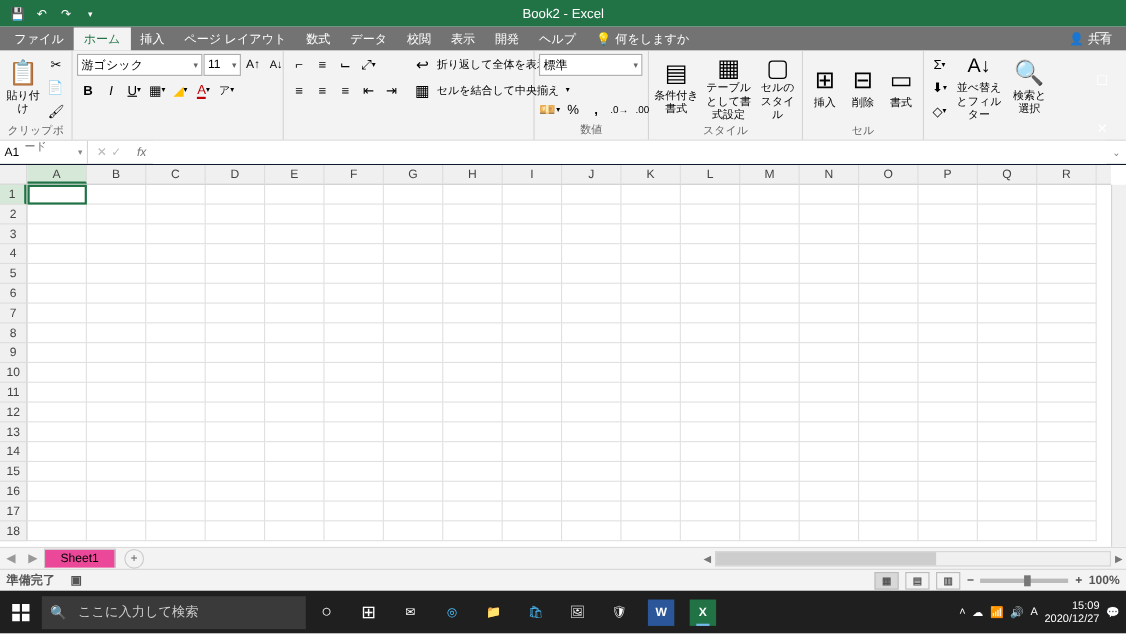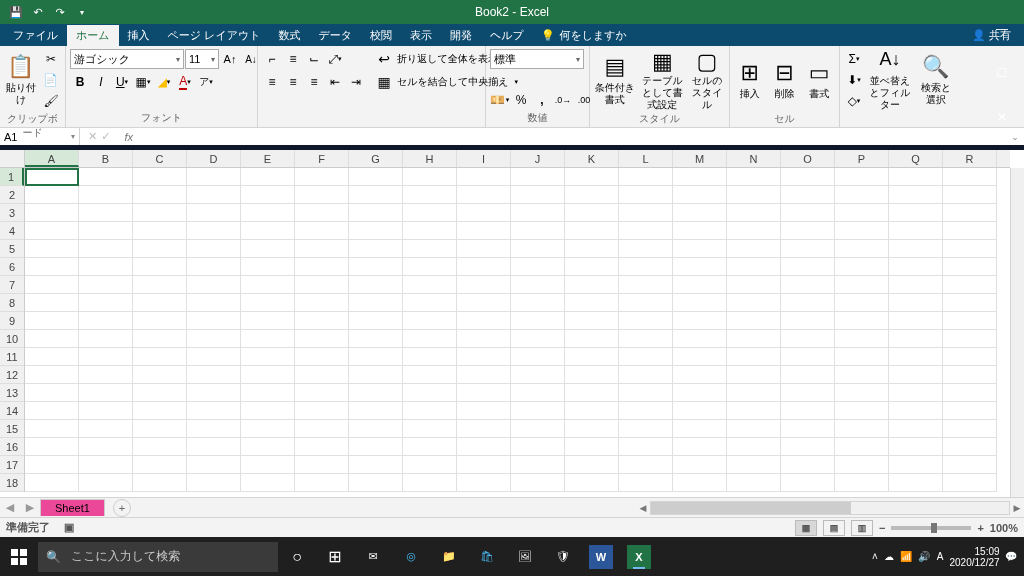--- a/index.html
+++ b/index.html
@@ -4,38 +4,38 @@
 <style>
 * { margin:0; padding:0; box-sizing:border-box; font-family:"Yu Gothic UI","Meiryo",sans-serif; }
 body { width:1024px; height:576px; overflow:hidden; background:#fff; font-size:11px; }
 .titlebar { height:24px; background:#217346; color:#fff; display:flex; align-items:center; position:relative; }
 .qat { display:flex; align-items:center; gap:2px; padding-left:6px; }
 .qat-btn { width:20px; height:20px; display:flex; align-items:center; justify-content:center; color:#fff; font-size:11px; }
 .title-center { position:absolute; left:50%; transform:translateX(-50%); font-size:12px; }
 .title-right { margin-left:auto; display:flex; align-items:flex-end; gap:20px; padding-right:4px;flex-direction:column; }
 .win-btn { width:36px; height:24px; display:flex; align-items:center; justify-content:center; font-size:12px; }
 .avatar { width:22px; height:22px; border-radius:50%; background:#9fb8a8; display:flex; align-items:center; justify-content:center; }
-.tabs { height:22px; background:#0c4a6e; display:flex; align-items:flex-end; padding:0 4px; color:#fff; }
+.tabs { height:22px; background:#737373; display:flex; align-items:flex-end; padding:0 4px; color:#fff; }
 .tab { padding:3px 9px; font-size:11px; cursor:pointer; }
 .tab.active { background:#f3f3f3; color:#217346; }
 .tabs-right { margin-left:auto; display:flex; }
 .ribbon { height:82px; background:#f3f3f3; border-bottom:1px solid #d4d4d4; display:flex; }
 .rgroup { border-right:1px solid #d4d4d4; display:flex; flex-direction:column; padding:3px 4px 0; }
 .rgroup-body { flex:1; display:flex; align-items:flex-start; gap:3px; }
 .rgroup-label { text-align:center; font-size:10px; color:#666; padding:1px 0 2px; position:relative; }
 .big-btn { display:flex; flex-direction:column; align-items:center; justify-content:center; width:44px; height:62px; text-align:center; font-size:10px; cursor:pointer; line-height:1.2; }
 .ico { width:18px; height:18px; display:inline-flex; align-items:center; justify-content:center; font-size:14px; }
 .ico-lg { width:28px; height:28px; font-size:22px; }
 .col { display:flex; flex-direction:column; gap:1px; }
 .row { display:flex; align-items:center; gap:1px; }
 .combo { border:1px solid #ababab; background:#fff; height:20px; display:flex; align-items:center; padding:0 3px; font-size:11px; }
 .combo .dd { margin-left:auto; font-size:8px; color:#666; }
 .sm-btn { width:20px; height:20px; display:flex; align-items:center; justify-content:center; font-size:12px; cursor:pointer; }
 .wrap-row { display:flex; align-items:center; gap:4px; font-size:10px; white-space:nowrap; height:20px; }
-.namebox-row { height:22px; border-bottom:5px solid #0f172a; display:flex; align-items:center; background:#fff; }
+.namebox-row { height:22px; border-bottom:1px solid #0f172a; display:flex; align-items:center; background:#fff; }
 .namebox { width:80px; border-right:1px solid #d4d4d4; padding:0 4px; font-size:11px; display:flex; align-items:center; height:100%; }
 .namebox .dd { margin-left:auto; font-size:8px; color:#888; }
 .fx-btns { display:flex; gap:4px; padding:0 8px; color:#bbb; }
 .fx { font-style:italic; color:#777; padding:0 6px; }
 .formula-input { flex:1; height:100%; border:none; outline:none; padding:0 4px; font-size:11px; }
 .fb-expand { width:18px; text-align:center; color:#888; font-size:9px; }
 .sheet-area { position:relative; height:347px; background:#fff; }
 .corner { position:absolute; left:0; top:0; width:25px; height:18px; background:#f0f0f0; border-right:1px solid #ccc; border-bottom:1px solid #ccc; }
 .col-headers { position:absolute; left:25px; top:0; right:14px; height:18px; display:flex; background:#f0f0f0; border-bottom:1px solid #ccc; }
 .col-h { width:54px; text-align:center; font-size:11px; border-right:1px solid #ddd; line-height:18px; color:#444; }
@@ -164,21 +164,20 @@
               <span style="font-size:7px;">▾</span>
             </div>
         <div class="sm-btn">
               <span style="color:#c00000;border-bottom:2px solid #c00000;">A</span>
               <span style="font-size:7px;">▾</span>
             </div>
         <div class="sm-btn" style="font-size:10px;">ア<span style="font-size:7px;">▾</span></div>
       </div>
     </div>
       </div>
-    <div class="rgroup-label">フォント</div>
   </div>
 
   <div class="rgroup" style="width:228px;">
     <div class="rgroup-body">
       <div class="col" style="gap:3px;">
         <div class="row">
           <div class="sm-btn">⌐</div>
           <div class="sm-btn">≡</div>
           <div class="sm-btn">⌙</div>
           <div class="sm-btn">⤢<span style="font-size:7px;">▾</span></div>

